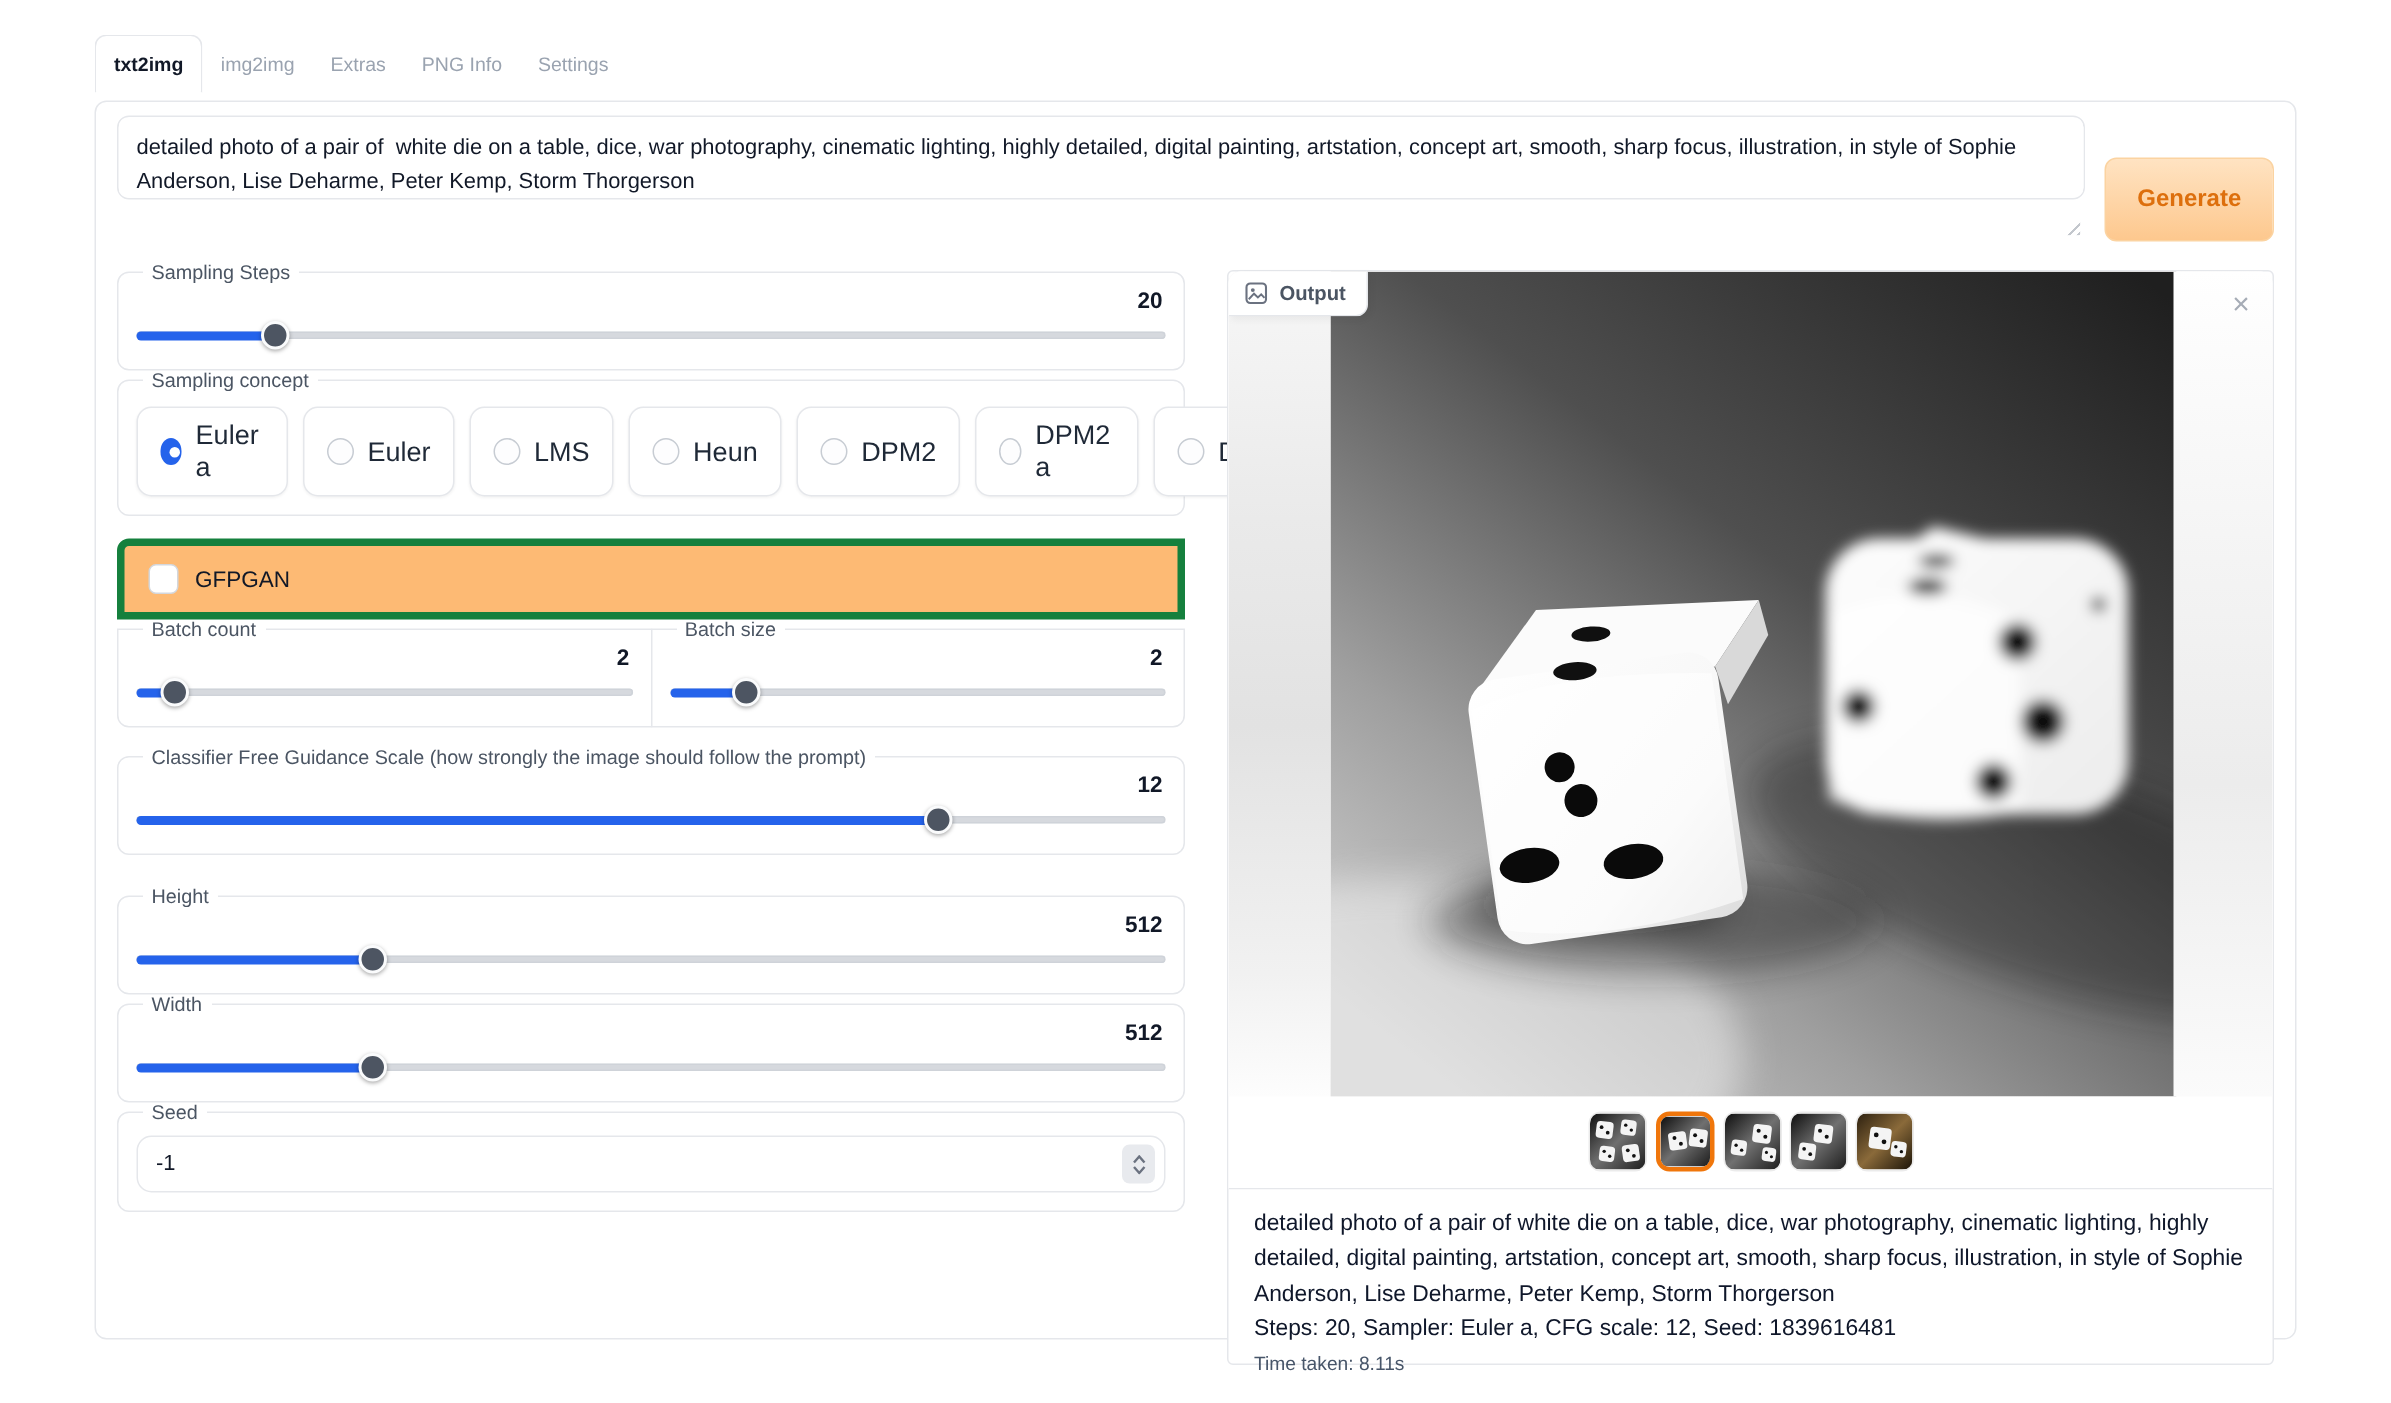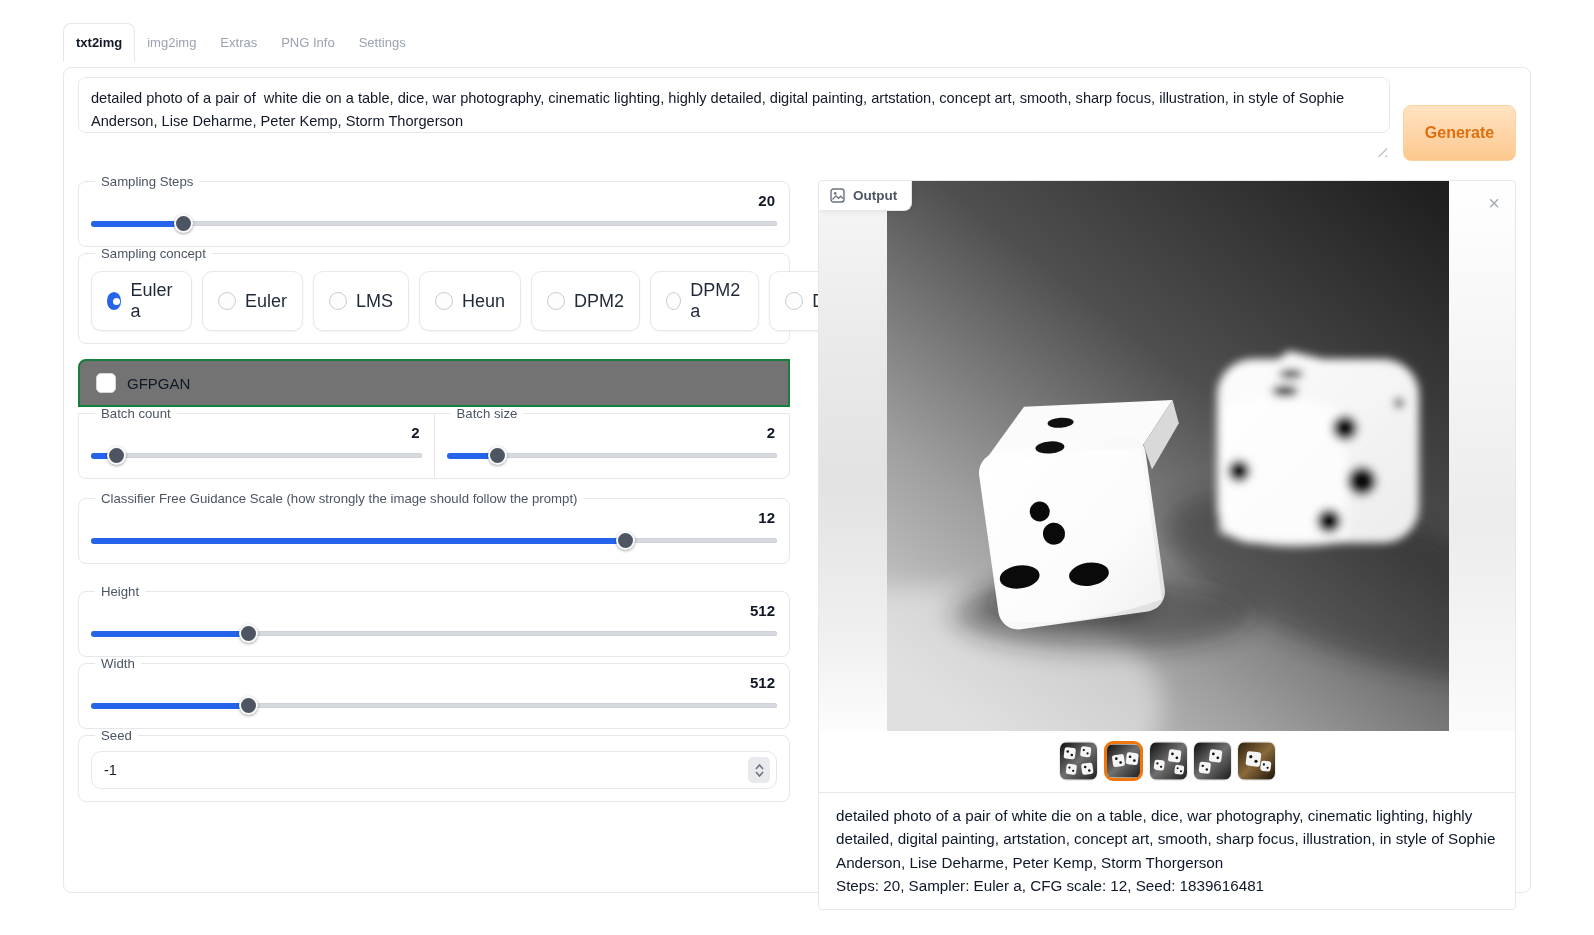--- a/index.html
+++ b/index.html
@@ -63,22 +63,22 @@
     border:1px solid #e5e7eb;border-radius:10px;padding:8px 15px;
     box-shadow:0 1px 2px rgba(0,0,0,.05);cursor:pointer;font-size:18px;color:#1f2937;}
   .radio{width:18px;height:18px;border-radius:50%;box-sizing:border-box;
     border:1.5px solid #c7ccd3;background:#fdfdfe;position:relative;}
   .radio.on{border:none;background:#2563eb;}
   .radio.on::after{content:"";position:absolute;left:5.5px;top:5.5px;width:7px;height:7px;
     border-radius:50%;background:#fff;}
 
   
   .check-row{display:flex;}
-  .check-cell{flex:1;display:flex;align-items:center;gap:11px;background:#737373;
-    border:2px solid #15803d;padding:12px 16px;box-sizing:border-box;font-size:15px;color:#111827;}
+  .check-cell{flex:1;display:flex;align-items:center;gap:11px;background:#fdba74;
+    border:5px solid #15803d;padding:12px 16px;box-sizing:border-box;font-size:15px;color:#111827;}
   .check-cell.first{border-radius:8px 0 0 0;}
   .check-cell.second{border-radius:0 8px 0 0;margin-left:-1px;}
   .checkbox{width:20px;height:20px;border:1.5px solid #d3d7dd;border-radius:5px;
     background:#fff;box-sizing:border-box;cursor:pointer;}
   .batch-row{display:flex;margin-top:-1px;}
   .batch-row fieldset{flex:1;}
   .batch-row fieldset:first-child{border-radius:0 0 0 8px;}
   .batch-row fieldset:last-child{border-radius:0 0 8px 0;margin-left:-1px;}
 
   
@@ -434,18 +434,19 @@
                   <rect x="22" y="18" width="10" height="10" rx="2.5" fill="#f4f4f4" transform="rotate(7 27 23)"></rect>
                   <circle cx="25.2" cy="21.4" r="1.1" fill="#111"></circle>
                   <circle cx="28.8" cy="24.6" r="1.1" fill="#111"></circle>
                 </svg></div>
             </div>
         </div>
 
         <div class="caption">
           <div class="cap-text">detailed photo of a pair of white die on a table, dice, war photography, cinematic lighting, highly detailed, digital painting, artstation, concept art, smooth, sharp focus, illustration, in style of Sophie Anderson, Lise Deharme, Peter Kemp, Storm Thorgerson</div>
           <div class="cap-params">Steps: 20, Sampler: Euler a, CFG scale: 12, Seed: 1839616481</div>
+          <div class="cap-time">Time taken: 8.11s</div>
         </div>
 
       </div>
     </div>
   </div>
 </div>
 
 </body></html>

